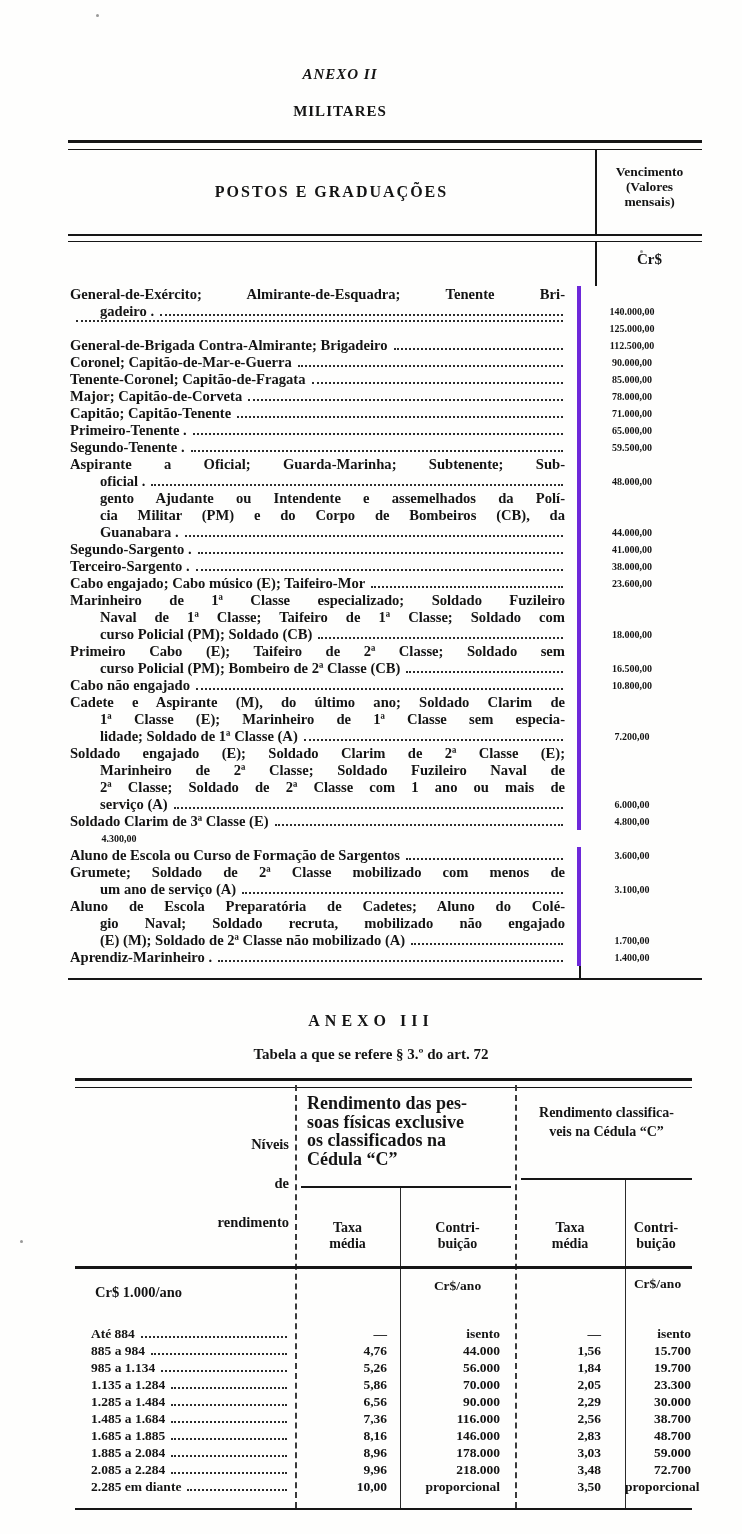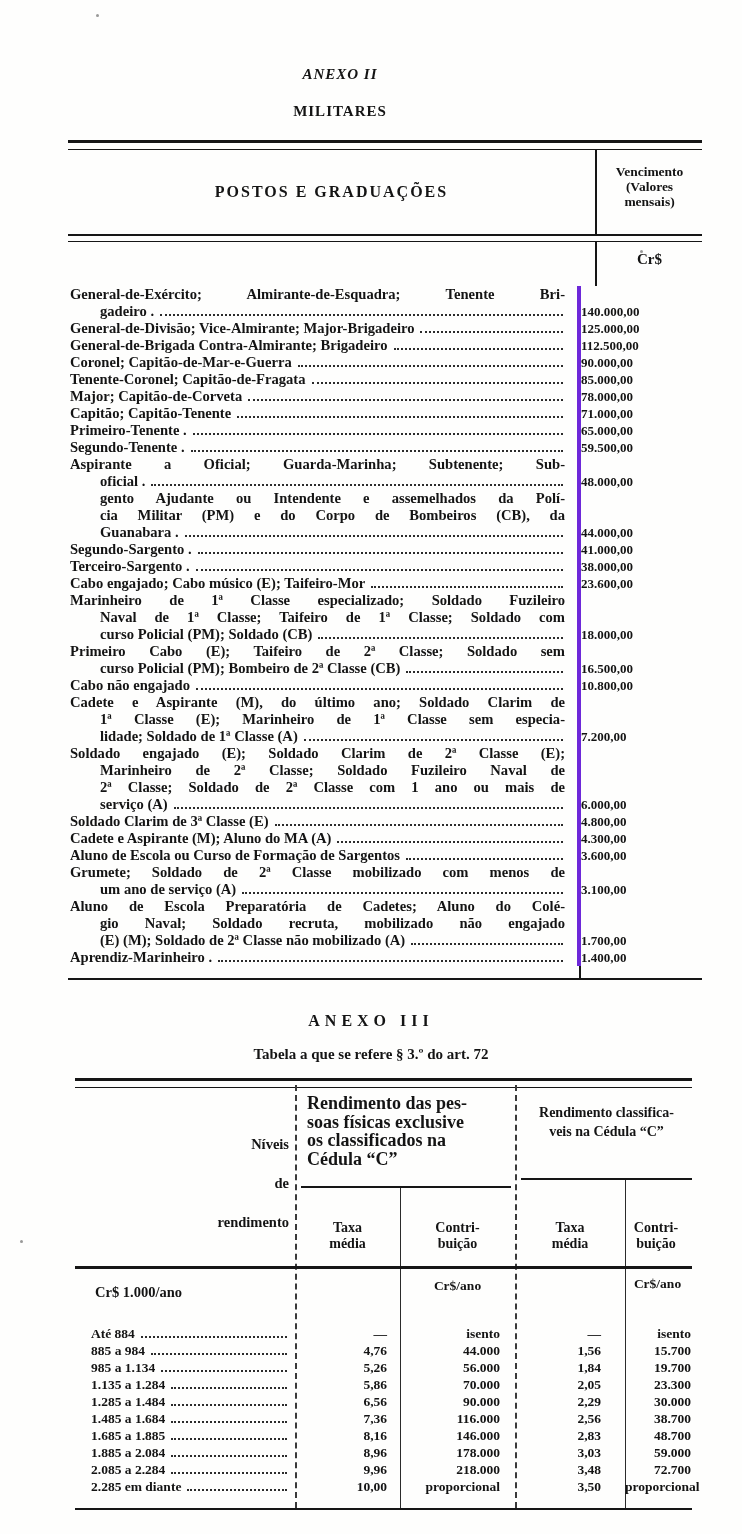--- a/index.html
+++ b/index.html
@@ -27,22 +27,22 @@
   .t1-hleft span{font-size:16px;letter-spacing:2px;}
   .t1-hright{width:105px;text-align:center;font-size:13.5px;line-height:15px;
     padding-top:14px;}
   .t1-body{}
   .cr-row{display:flex;height:44px;}
   .cr-left{width:527px;border-right:2px solid #161616;}
   .cr-right{width:105px;text-align:center;font-size:15px;padding-top:9px;}
   .t1row{display:flex;}
   .t1text{width:513px;padding-right:12px;border-right:4px solid #6d28d9;
     font-size:14.6px;line-height:17px;box-sizing:border-box;padding-left:2px;}
-  .t1val{width:105px;display:flex;align-items:flex-end;justify-content:flex-start;
-    font-size:13px;line-height:17px;padding-right:3px;box-sizing:border-box;}
+  .t1val{width:105px;display:flex;align-items:flex-end;justify-content:center;
+    font-size:10px;line-height:17px;padding-right:3px;box-sizing:border-box;}
   .jline{text-align:justify;text-align-last:justify;}
   .indent{padding-left:30px;}
   .lastline{display:flex;align-items:baseline;}
   .lastline .txt{white-space:nowrap;}
   .leader{flex:1;min-width:8px;border-bottom:2px dotted #2b2b2b;
     margin:0 2px 3px 6px;}
   .t1-pad{height:12px;border-right:2px solid #161616;width:513px;box-sizing:border-box;}
   .t1-bottom{height:0;border-top:2px solid #161616;}
   
   .t2{position:absolute;left:75px;top:1078px;width:617px;height:434px;}
@@ -120,21 +120,20 @@
                 <span class="leader"></span>
               </div>
             </div>
             <div class="t1val">
               <span>140.000,00</span>
             </div>
           </div>
           <div class="t1row">
             <div class="t1text">
               <div class="lastline">
-                <span class="txt">General-de-Divisão; Vice-Almirante; Major-Brigadeiro</span>
                 <span class="leader"></span>
               </div>
             </div>
             <div class="t1val">
               <span>125.000,00</span>
             </div>
           </div>
           <div class="t1row">
             <div class="t1text">
               <div class="lastline">
@@ -338,26 +337,20 @@
               <div class="lastline">
                 <span class="txt">Soldado Clarim de 3ª Classe (E)</span>
                 <span class="leader"></span>
               </div>
             </div>
             <div class="t1val">
               <span>4.800,00</span>
             </div>
           </div>
           <div class="t1row">
-            <div class="t1text">
-              <div class="lastline">
-                <span class="txt">Cadete e Aspirante (M); Aluno do MA (A)</span>
-                <span class="leader"></span>
-              </div>
-            </div>
             <div class="t1val">
               <span>4.300,00</span>
             </div>
           </div>
           <div class="t1row">
             <div class="t1text">
               <div class="lastline">
                 <span class="txt">Aluno de Escola ou Curso de Formação de Sargentos</span>
                 <span class="leader"></span>
               </div>

